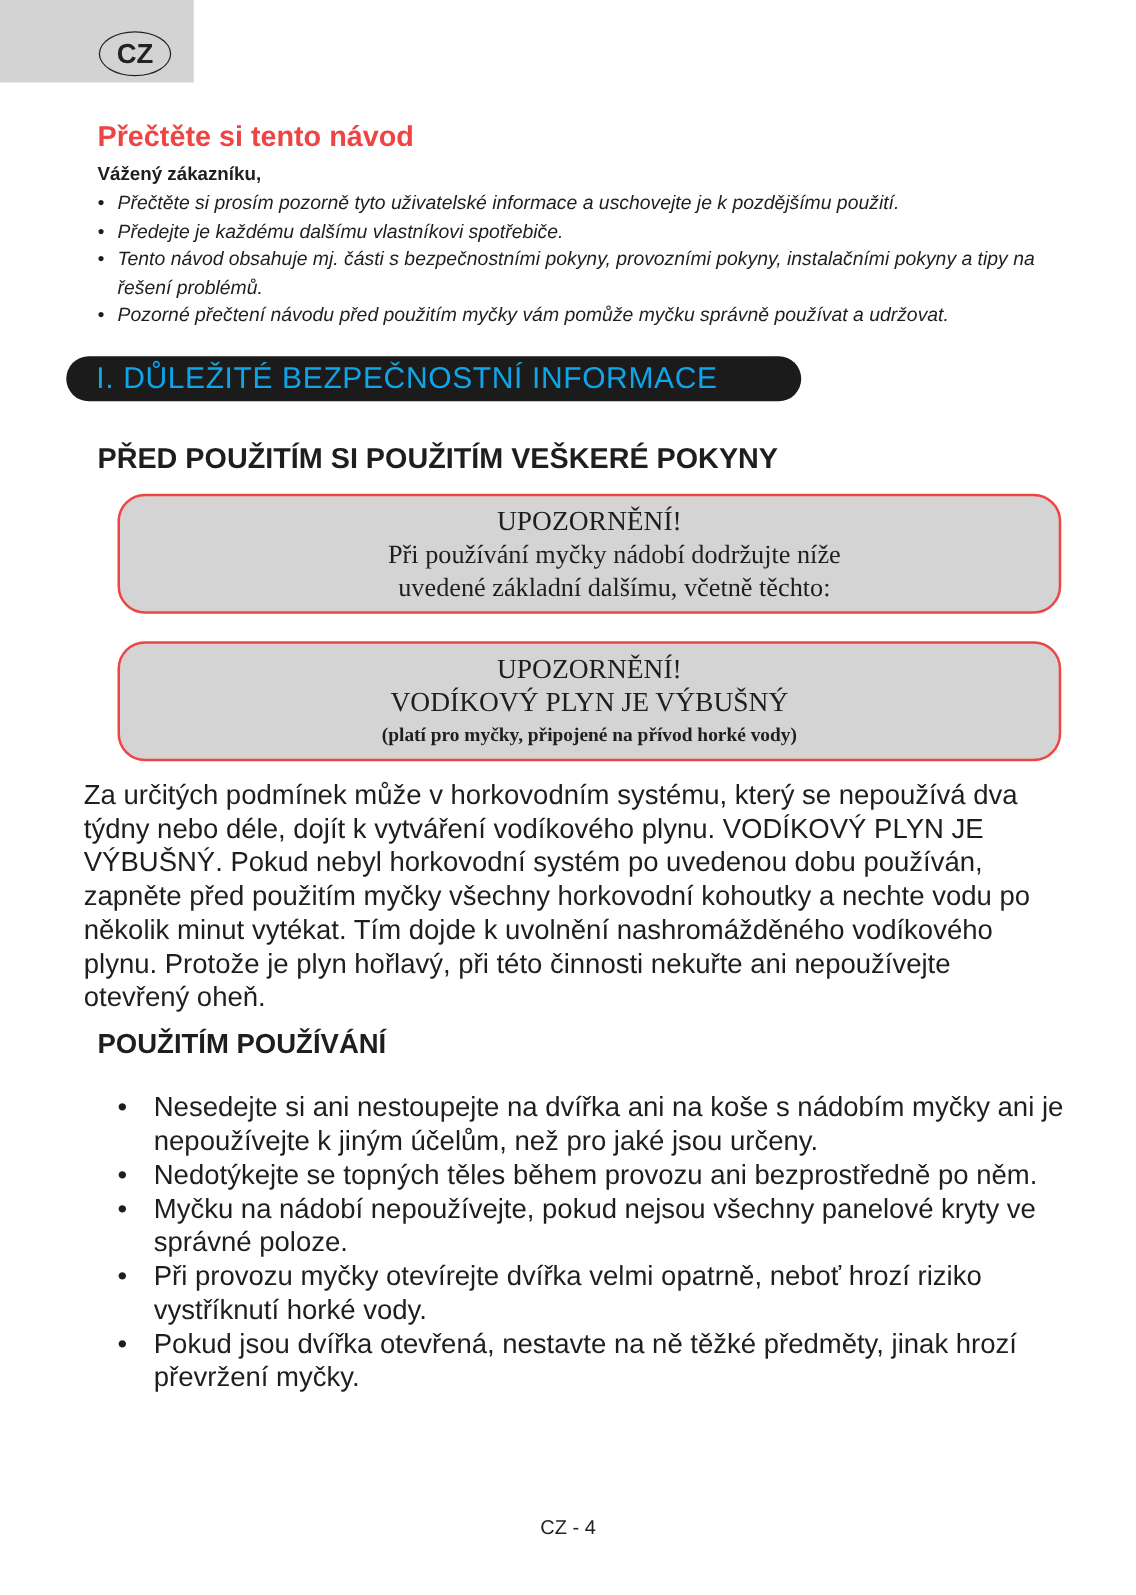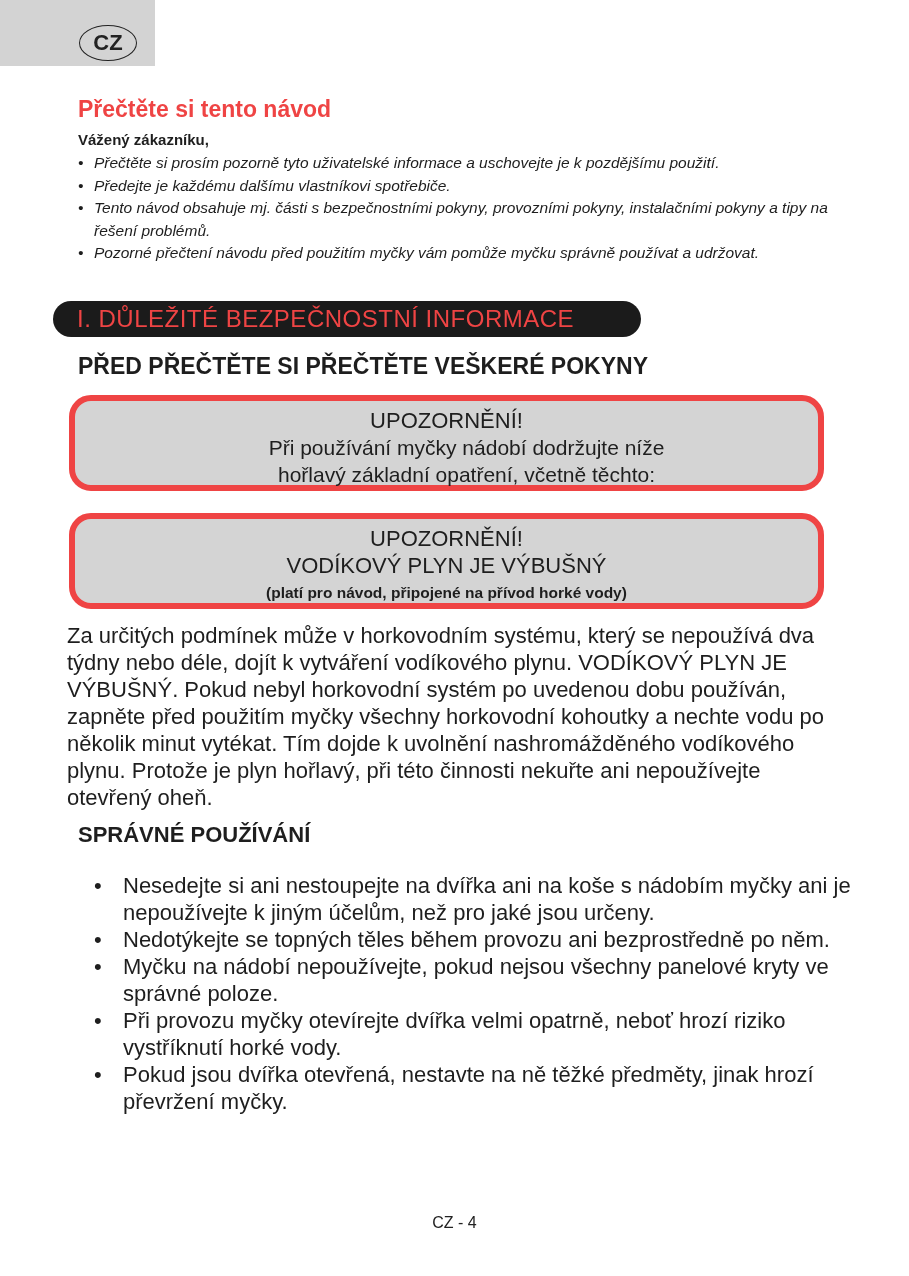--- a/index.html
+++ b/index.html
@@ -23,32 +23,32 @@
     .greeting {
       position: absolute; left: 78px; top: 131px; font-size: 15px; font-weight: bold;
     }
     .intro-list {
       position: absolute; left: 78px; top: 152px; width: 760px; margin: 0; padding: 0; list-style: none;
       font-size: 15.5px; line-height: 22.5px; font-style: italic;
     }
     .intro-list li { position: relative; padding-left: 16px; }
     .intro-list li::before { content: "•"; position: absolute; left: 0; top: 0; }
     .section-pill {
-      position: absolute; left: 53px; top: 301px; width: 588px; height: 36px;
-      background: #1b1b1b; border-radius: 18px; color: #ef4444;
+      position: absolute; left: 53px; top: 285px; width: 588px; height: 36px;
+      background: #1b1b1b; border-radius: 18px; color: #0ea5e9;
       font-size: 24px; line-height: 36px; padding-left: 24px; box-sizing: border-box;
       letter-spacing: 0.5px;
     }
     .subheading {
       position: absolute; left: 78px; top: 353px; font-size: 23px; font-weight: bold; color: #1e1e1e;
     }
     .warn-box {
-      position: absolute; left: 69px; width: 755px; box-sizing: border-box;
-      background: #d4d4d4; border: 6px solid #ef4444; border-radius: 22px;
-      text-align: center; color: #1e1e1e;
+      position: absolute; left: 94px; width: 755px; box-sizing: border-box;
+      background: #d4d4d4; border: 2px solid #ef4444; border-radius: 22px;
+      text-align: center; color: #1e1e1e; font-family: Liberation Serif, serif;
     }
     .warn-box.one { top: 395px; height: 96px; padding-top: 6px; }
     .warn-box.two { top: 513px; height: 96px; padding-top: 6px; }
     .warn-title { font-size: 22px; font-weight: normal; line-height: 27px; }
     .warn-text { font-size: 21px; line-height: 27px; margin-left: 40px; }
     .warn-sub { font-size: 15.5px; font-weight: bold; line-height: 28px; }
     .body-para {
       position: absolute; left: 67px; top: 622px; width: 770px; margin: 0;
       font-size: 22px; line-height: 27px; color: #1e1e1e;
     }
@@ -75,37 +75,37 @@
 <div class="intro-title">Přečtěte si tento návod</div>
 <div class="greeting">Vážený zákazníku,</div>
 <ul class="intro-list">
   <li>Přečtěte si prosím pozorně tyto uživatelské informace a uschovejte je k pozdějšímu použití.</li>
   <li>Předejte je každému dalšímu vlastníkovi spotřebiče.</li>
   <li>Tento návod obsahuje mj. části s bezpečnostními pokyny, provozními pokyny, instalačními pokyny a tipy na řešení problémů.</li>
   <li>Pozorné přečtení návodu před použitím myčky vám pomůže myčku správně používat a udržovat.</li>
 </ul>
 
 <div class="section-pill">I. DŮLEŽITÉ BEZPEČNOSTNÍ INFORMACE</div>
-<div class="subheading">PŘED PŘEČTĚTE SI PŘEČTĚTE VEŠKERÉ POKYNY</div>
+<div class="subheading">PŘED POUŽITÍM SI POUŽITÍM VEŠKERÉ POKYNY</div>
 
 <div class="warn-box one">
   <div class="warn-title">UPOZORNĚNÍ!</div>
   <div class="warn-text">Při používání myčky nádobí dodržujte níže</div>
-  <div class="warn-text">hořlavý základní opatření, včetně těchto:</div>
+  <div class="warn-text">uvedené základní dalšímu, včetně těchto:</div>
 </div>
 
 <div class="warn-box two">
   <div class="warn-title">UPOZORNĚNÍ!</div>
   <div class="warn-title">VODÍKOVÝ PLYN JE VÝBUŠNÝ</div>
-  <div class="warn-sub">(platí pro návod, připojené na přívod horké vody)</div>
+  <div class="warn-sub">(platí pro myčky, připojené na přívod horké vody)</div>
 </div>
 
 <p class="body-para">Za určitých podmínek může v horkovodním systému, který se nepoužívá dva týdny nebo déle, dojít k vytváření vodíkového plynu. VODÍKOVÝ PLYN JE VÝBUŠNÝ. Pokud nebyl horkovodní systém po uvedenou dobu používán, zapněte před použitím myčky všechny horkovodní kohoutky a nechte vodu po několik minut vytékat. Tím dojde k uvolnění nashromážděného vodíkového plynu. Protože je plyn hořlavý, při této činnosti nekuřte ani nepoužívejte otevřený oheň.</p>
 
-<div class="subheading2">SPRÁVNÉ POUŽÍVÁNÍ</div>
+<div class="subheading2">POUŽITÍM POUŽÍVÁNÍ</div>
 <ul class="usage-list">
   <li>Nesedejte si ani nestoupejte na dvířka ani na koše s nádobím myčky ani je nepoužívejte k jiným účelům, než pro jaké jsou určeny.</li>
   <li>Nedotýkejte se topných těles během provozu ani bezprostředně po něm.</li>
   <li>Myčku na nádobí nepoužívejte, pokud nejsou všechny panelové kryty ve správné poloze.</li>
   <li>Při provozu myčky otevírejte dvířka velmi opatrně, neboť hrozí riziko vystříknutí horké vody.</li>
   <li>Pokud jsou dvířka otevřená, nestavte na ně těžké předměty, jinak hrozí převržení myčky.</li>
 </ul>
 
 <div class="page-number">CZ - 4</div>
 

